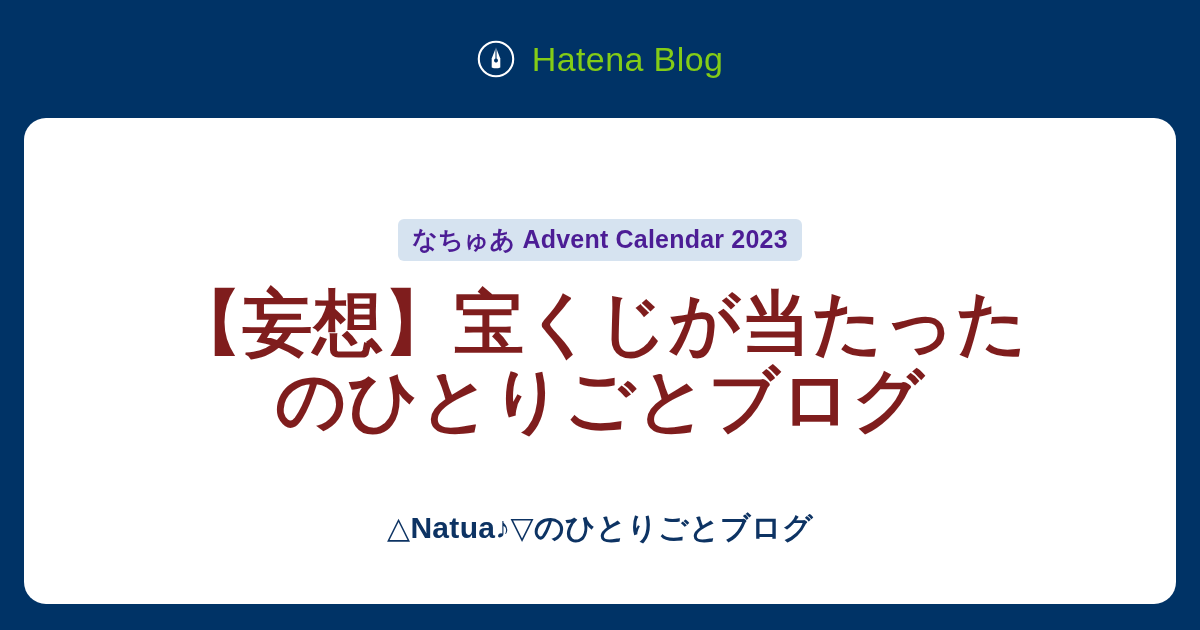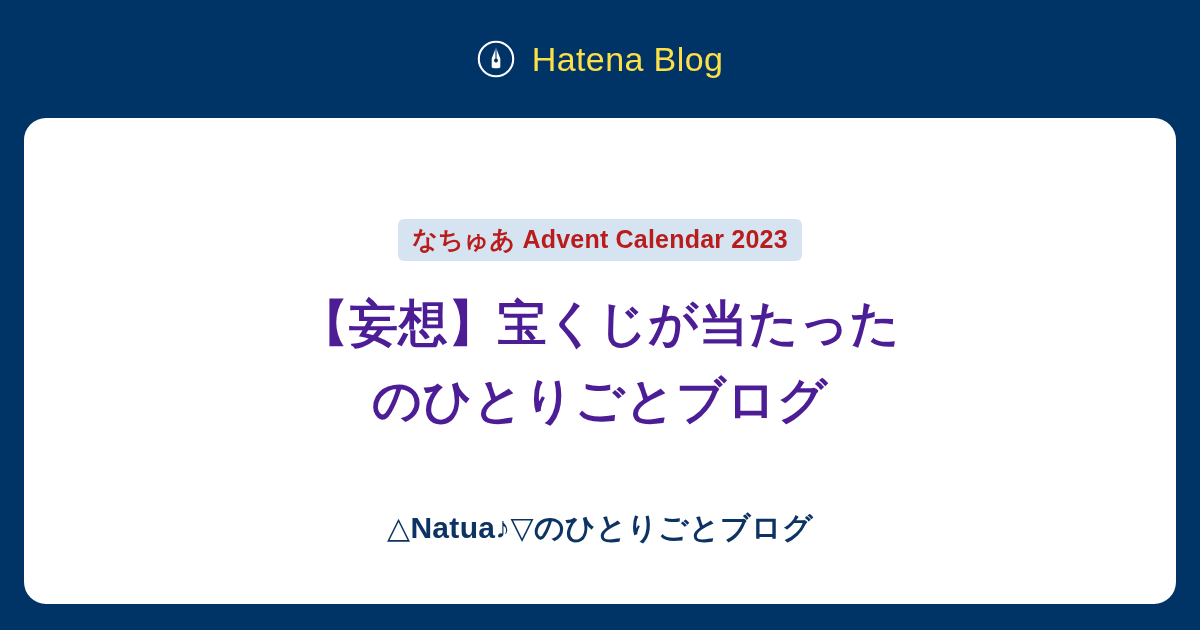--- a/index.html
+++ b/index.html
@@ -38,21 +38,21 @@
     align-items: center;
     gap: 17px;
   }
   .logo-mark {
     width: 38px;
     height: 38px;
     flex: 0 0 38px;
     display: block;
   }
   .logo-text {
-    color: #fde047;
+    color: #84cc16;
     font-size: 34px;
     line-height: 38px;
     letter-spacing: 0.4px;
     font-weight: 400;
     white-space: nowrap;
   }
 
   
   .card {
     position: absolute;
@@ -74,37 +74,37 @@
     position: relative;
     display: flex;
     flex-direction: column;
     align-items: center;
   }
 
   
   .badge {
     margin-top: 101px;
     background: #d6e3f0;
-    color: #b91c1c;
+    color: #4c1d95;
     font-size: 25px;
     line-height: 25px;
     font-weight: 700;
     padding: 8px 14px 9px 14px;
     border-radius: 6px;
     white-space: nowrap;
     letter-spacing: 0.2px;
   }
 
   
   .entry-title {
     margin: 0;
     padding: 0 40px;
     margin-top: 24px;
-    color: #4c1d95;
-    font-size: 49px;
+    color: #7f1d1d;
+    font-size: 70px;
     line-height: 77px;
     font-weight: 700;
     text-align: center;
     letter-spacing: 0.5px;
     max-width: 1000px;
     word-break: break-word;
   }
 
   
   .blog-name {

